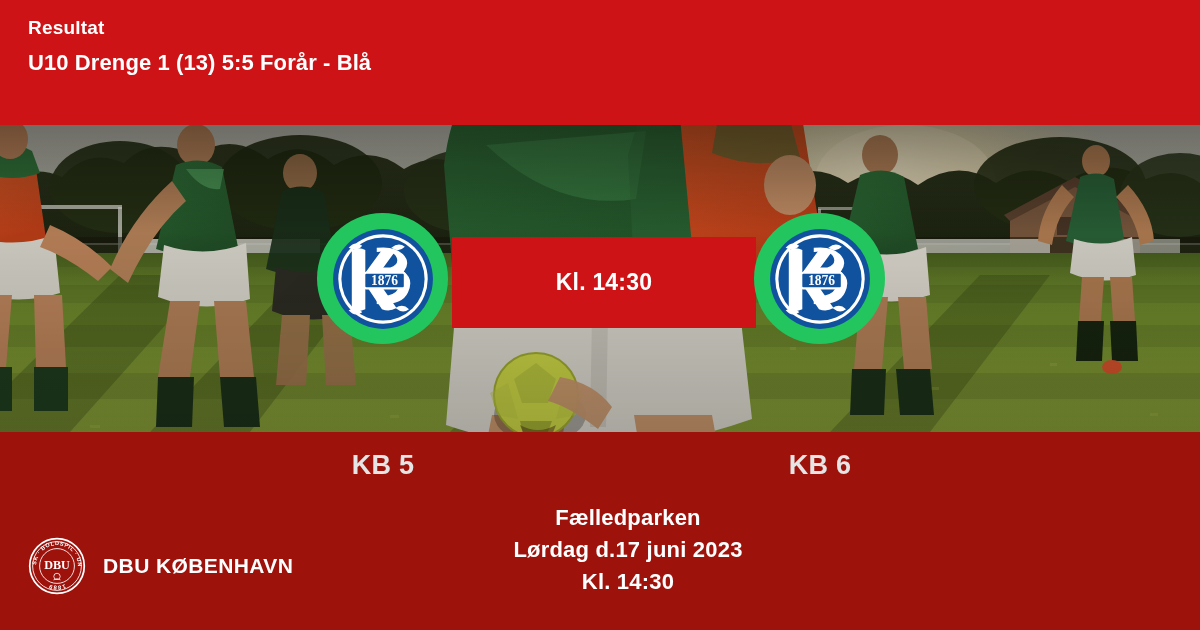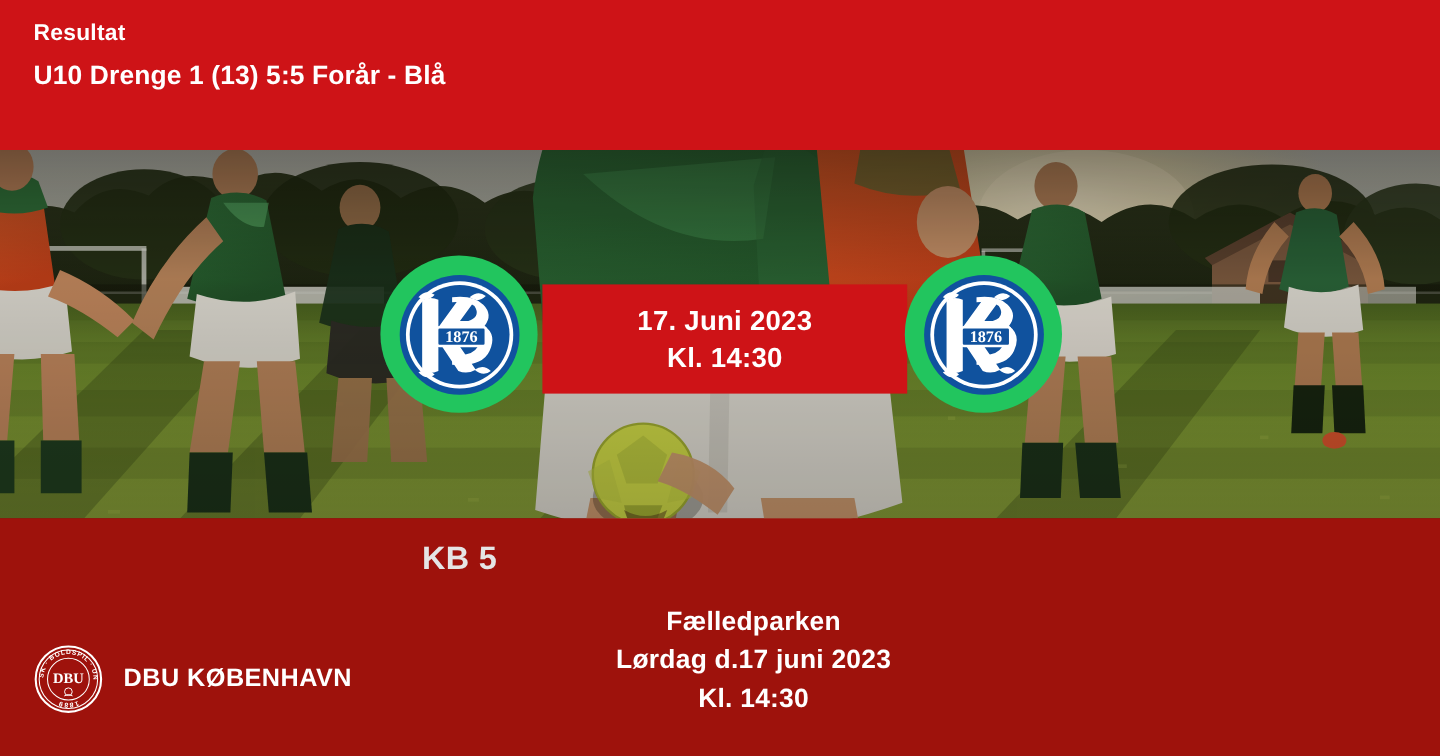--- a/index.html
+++ b/index.html
@@ -336,21 +336,20 @@
       </g>
 
       <path d="M560 252 q34 6 52 30 l-14 22 q-28 -22 -50 -28 Z" fill="#d4a075" opacity="0.95"></path>
 
       <rect x="0" y="0" width="1200" height="307" fill="url(#darkVig)"></rect>
       <rect x="0" y="0" width="1200" height="307" fill="#3a2a10" opacity="0.10"></rect>
     </svg>
   </div>
 
   <div class="date-banner">
-    <div class="line">17. Juni 2023</div>
     <div class="line">Kl. 14:30</div>
   </div>
 
   <div class="crest home">
     <svg viewBox="0 0 100 100" aria-hidden="true">
       <circle cx="50" cy="50" r="48" fill="#10529E"></circle>
       <circle cx="50" cy="50" r="43" fill="#FFFFFF"></circle>
       <circle cx="50" cy="50" r="40" fill="#10529E"></circle>
 
       <path d="M20 22 q7 -3 13 0 l0 22 l16 -22 q7 -3 13 1 l-19 26 l20 29 q-7 4 -14 1 l-16 -24 l0 24 q-7 3 -13 0 Z" fill="#FFFFFF"></path>
@@ -380,20 +379,21 @@
       <path d="M44 20 q17 -2 25 6 q8 8 1 17 q10 7 4 20 q-6 13 -30 11 l0 -8 q16 2 21 -7 q4 -8 -6 -12 l-15 0 l0 -8 l13 0 q9 -3 6 -10 q-3 -7 -19 -5 Z" fill="#FFFFFF"></path>
       <rect x="32" y="44" width="39" height="15" rx="2" fill="#10529E"></rect>
       <rect x="32" y="44" width="39" height="15" rx="2" fill="none" stroke="#FFFFFF" stroke-width="2"></rect>
       <text x="51.5" y="55.8" text-anchor="middle" font-family="Liberation Serif, serif" font-size="13" font-weight="bold" fill="#FFFFFF">1876</text>
     </svg>
   </div>
 
   <div class="lower">
 
     <div class="team-name home">KB 5</div>
+    <div class="team-name away">KB 6</div>
 
     <div class="venue">
       <div class="vline">Fælledparken</div>
       <div class="vline">Lørdag d.17 juni 2023</div>
       <div class="vline">Kl. 14:30</div>
     </div>
 
     <div class="brand">
       <svg class="brand-mark" viewBox="0 0 100 100" aria-hidden="true">
         <circle cx="50" cy="50" r="47" fill="none" stroke="#FFFFFF" stroke-width="3"></circle>

